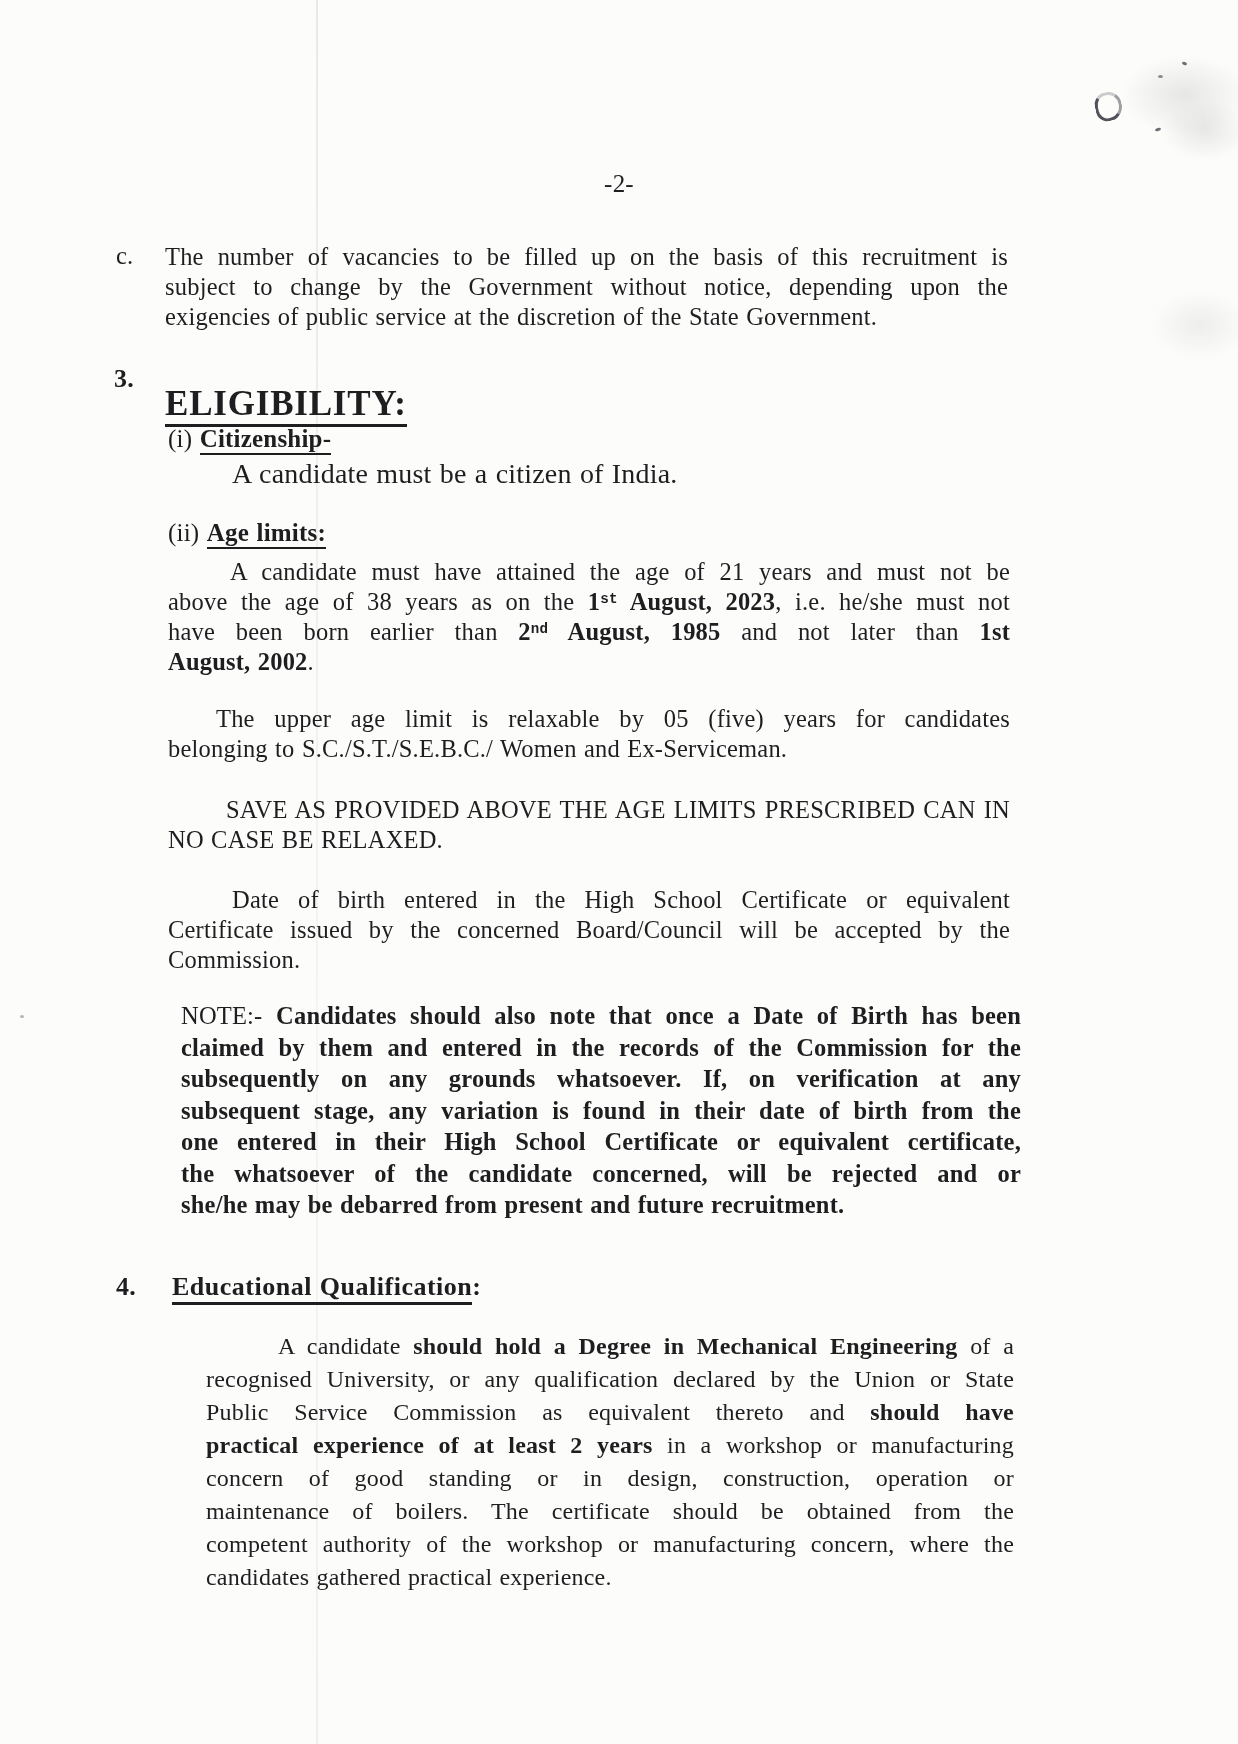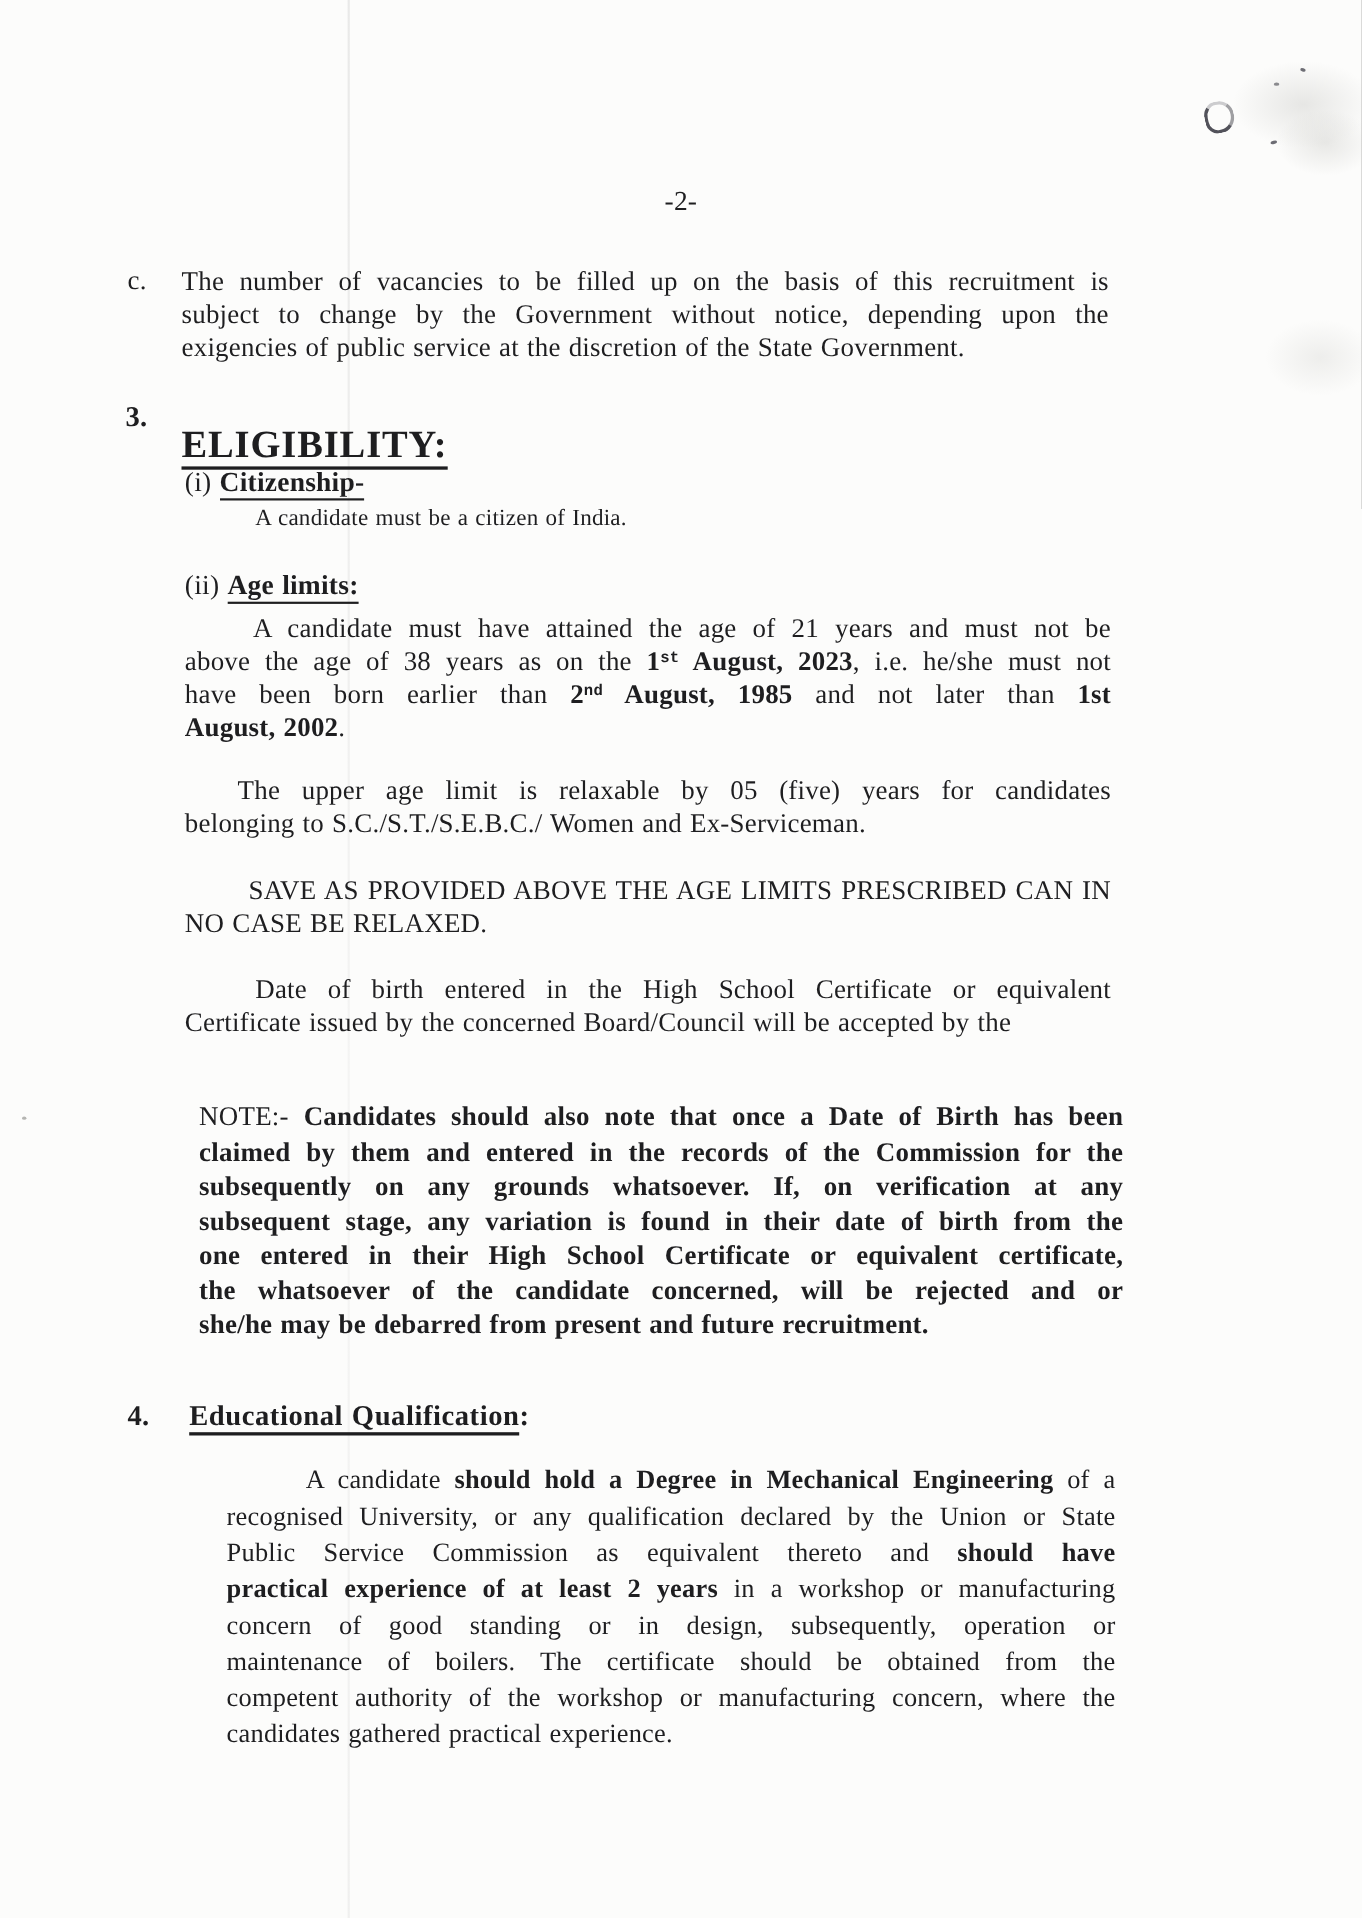--- a/index.html
+++ b/index.html
@@ -43,21 +43,21 @@
 
   .page-number{left:0;width:1238px;top:170px;text-align:center;font-size:25px;}
 
   .marker{font-size:24.5px;}
   .c-marker{left:116px;top:242px;}
   .sec-num{font-size:26px;font-weight:bold;}
   .h3-num{left:114px;top:364px;}
   .h3-title{left:165px;top:364px;font-size:35px;letter-spacing:.8px;margin-top:20px;}
   .sub{font-size:25px;}
   .citizenship{left:168px;top:425px;}
-  .citizenship-body{left:232px;top:458px;font-size:21px;}
+  .citizenship-body{left:232px;top:458px;font-size:28px;}
   .agelimits{left:168px;top:519px;font-family:Liberation Serif, serif;}
   .h4-num{left:116px;top:1272px;}
   .h4-title{left:172px;top:1272px;font-size:26px;letter-spacing:.5px;}
 
   .para{font-size:24.5px;}
   .para .line{text-align:justify;text-align-last:justify;}
   .para .line:last-child{text-align-last:left;}
   .lh30 .line{line-height:30px;height:30px;}
   .item-c{left:165px;top:242px;width:843px;}
   .age-para{left:168px;top:557px;width:842px;}
@@ -116,38 +116,39 @@
       <div class="line"><span>The upper age limit is relaxable by 05 (five) years for candidates</span></div>
       <div class="line"><span>belonging to S.C./S.T./S.E.B.C./ Women and Ex-Serviceman.</span></div>
     </div>
   <div class="txt para save-para lh30">
       <div class="line"><span>SAVE AS PROVIDED ABOVE THE AGE LIMITS PRESCRIBED CAN IN</span></div>
       <div class="line"><span>NO CASE BE RELAXED.</span></div>
     </div>
   <div class="txt para dob-para lh30">
       <div class="line"><span>Date of birth entered in the High School Certificate or equivalent</span></div>
       <div class="line"><span>Certificate issued by the concerned Board/Council will be accepted by the</span></div>
+      <div class="line"><span>Commission.</span></div>
     </div>
   <div class="txt para note-para">
       <div class="line"><span>NOTE:- </span><span class="b">Candidates should also note that once a Date of Birth has been</span></div>
       <div class="line"><span class="b">claimed by them and entered in the records of the Commission for the</span></div>
       <div class="line"><span class="b">subsequently on any grounds whatsoever. If, on verification at any</span></div>
       <div class="line"><span class="b">subsequent stage, any variation is found in their date of birth from the</span></div>
       <div class="line"><span class="b">one entered in their High School Certificate or equivalent certificate,</span></div>
       <div class="line"><span class="b">the whatsoever of the candidate concerned, will be rejected and or</span></div>
       <div class="line"><span class="b">she/he may be debarred from present and future recruitment.</span></div>
     </div>
 
   <div class="txt sec-num h4-num">4.</div>
   <div class="txt h4-title"><span class="u b">Educational Qualification</span><span class="b">:</span></div>
 
   <div class="txt para edu-para">
       <div class="line"><span>A candidate </span><span class="b">should hold a Degree in Mechanical Engineering</span><span> of a</span></div>
       <div class="line"><span>recognised University, or any qualification declared by the Union or State</span></div>
       <div class="line"><span>Public Service Commission as equivalent thereto and </span><span class="b">should have</span></div>
       <div class="line"><span class="b">practical experience of at least 2 years</span><span> in a workshop or manufacturing</span></div>
-      <div class="line"><span>concern of good standing or in design, subsequently, operation or</span></div>
+      <div class="line"><span>concern of good standing or in design, construction, operation or</span></div>
       <div class="line"><span>maintenance of boilers. The certificate should be obtained from the</span></div>
       <div class="line"><span>competent authority of the workshop or manufacturing concern, where the</span></div>
       <div class="line"><span>candidates gathered practical experience.</span></div>
     </div>
 
 </div>
 
 </body></html>

